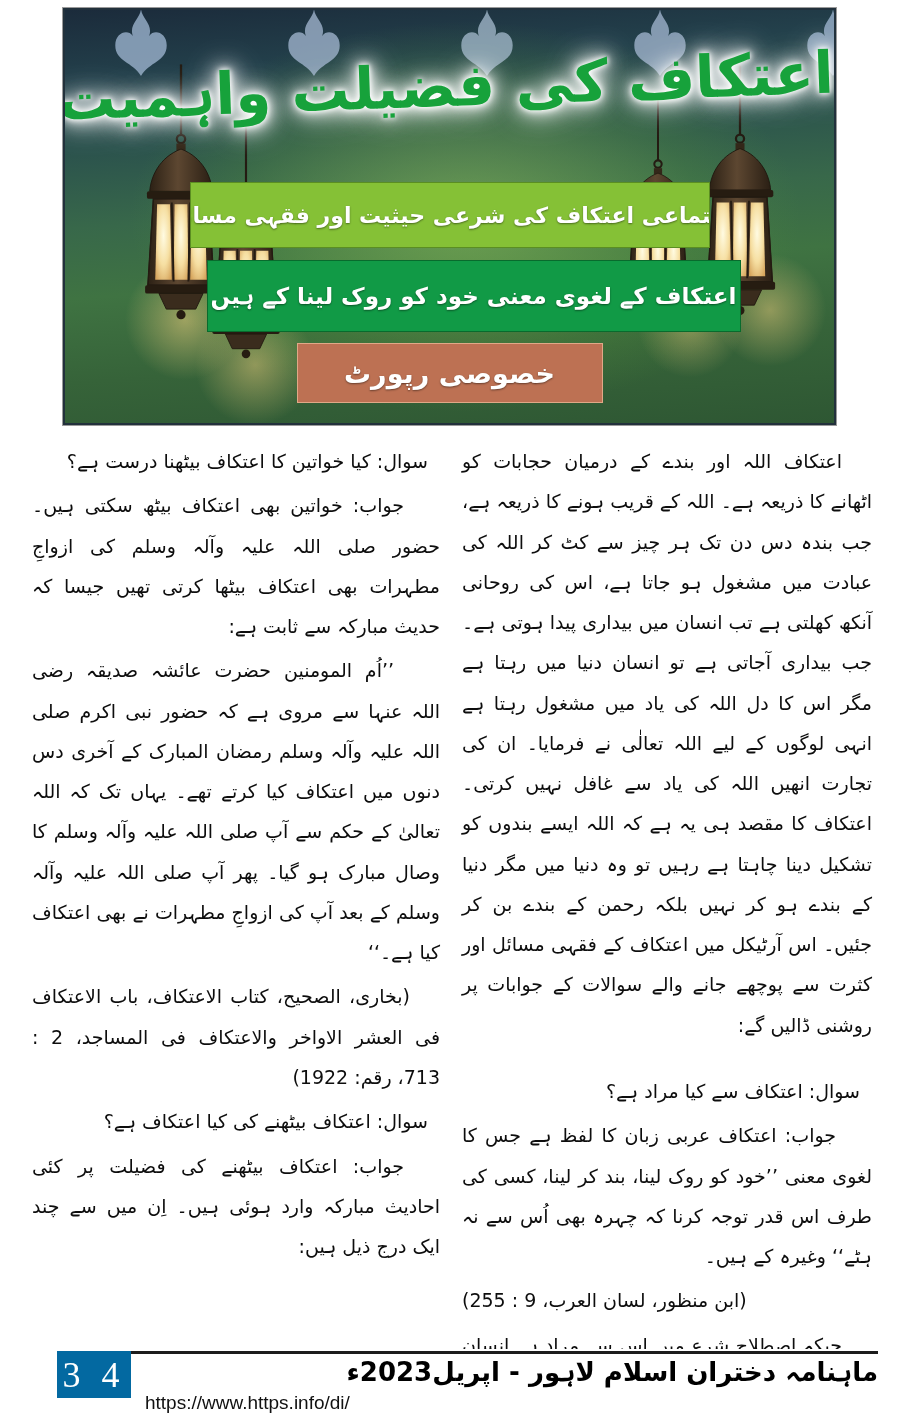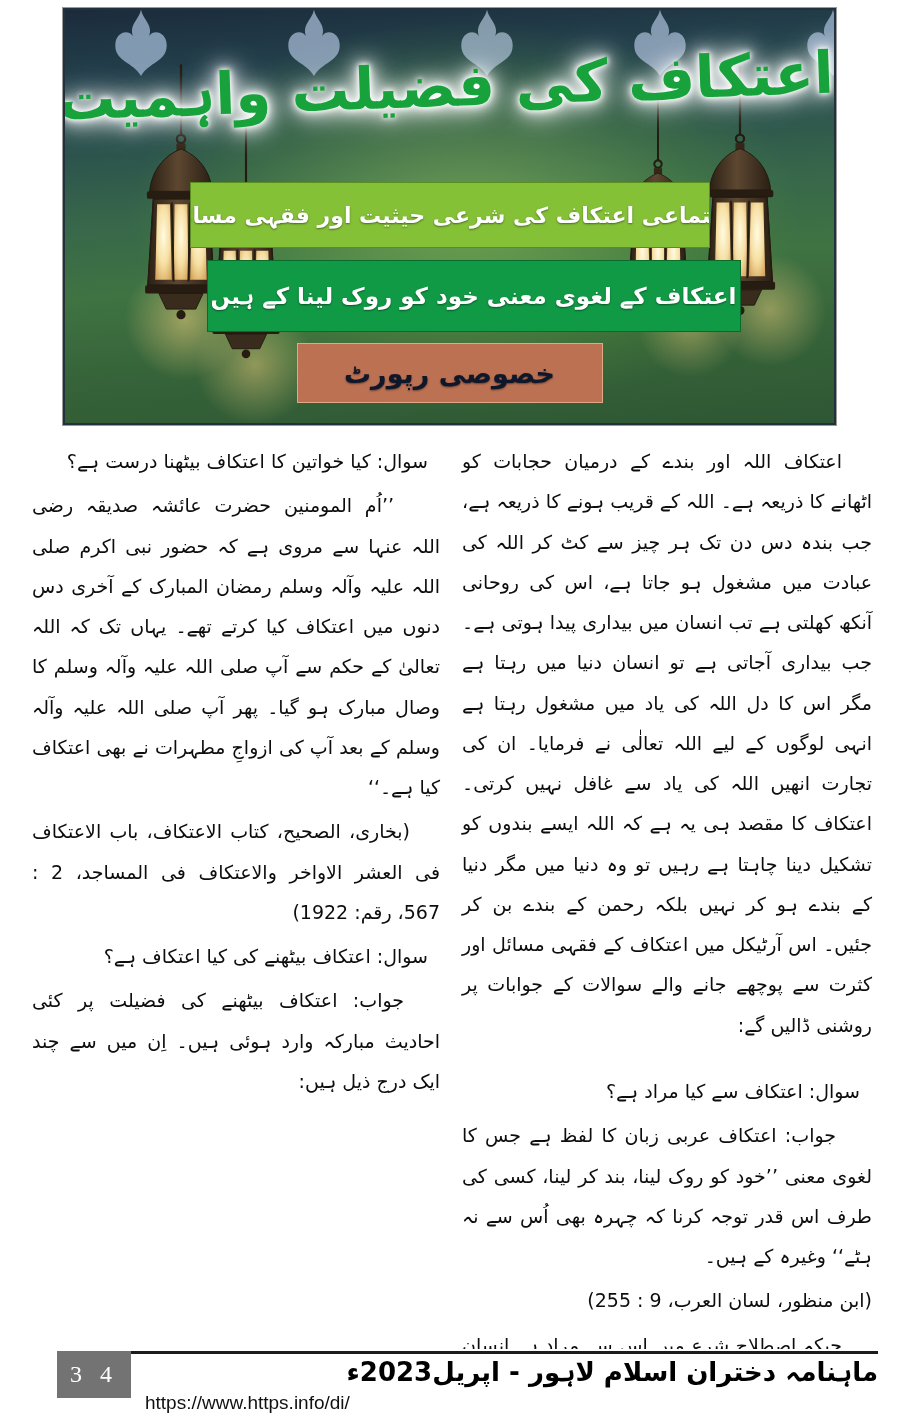--- a/index.html
+++ b/index.html
@@ -34,26 +34,26 @@
   
   .col{position:absolute;top:437px;height:912px;direction:rtl;text-align:justify;
     font-size:19px;line-height:2.12;color:#0d0d0d;overflow:hidden;}
   .col-left{left:28px;width:416px;}
   .col-right{left:458px;width:418px;}
   .col p{margin:4px;}
   .p-body{text-indent:30px;}
   .p-question{text-indent:12px;}
   .p-answer{text-indent:36px;}
   .p-quote{text-indent:46px;}
-  .p-refleft{text-align:right;}
+  .p-refleft{text-align:left;}
 
   
   .footer-rule{position:absolute;left:57px;top:1351px;width:821px;height:3px;background:#1c1c1c;}
-  .page-number{position:absolute;left:57px;top:1351px;width:74px;height:47px;background:#737373;
-    color:#ffffff;font-size:24px;display:flex;align-items:center;justify-content:center;letter-spacing:6px;
+  .page-number{position:absolute;left:57px;top:1351px;width:74px;height:47px;background:#0369a1;
+    color:#ffffff;font-size:36px;display:flex;align-items:center;justify-content:center;letter-spacing:6px;
     font-family:"Liberation Serif",serif;}
   .journal-line{position:absolute;right:22px;top:1357px;width:520px;direction:rtl;text-align:left;
     font-size:26px;font-weight:bold;color:#000;white-space:nowrap;}
   .source-url{position:absolute;left:145px;top:1392px;font-size:19px;color:#111;
     font-family:"Liberation Sans",sans-serif;}
 </style>
 </head>
 <body>
 
 <svg width="0" height="0" style="position:absolute" aria-hidden="true">
@@ -127,35 +127,36 @@
         </svg></div>
     <div class="lantern" style="left:630px;top:14px;width:90px;height:340px">
       <svg viewBox="0 0 100 285">
           <use href="#lantern-shape"></use>
         </svg></div>
 
     <div class="title">اعتکاف کی فضیلت واہمیت</div>
 
     <div class="banner banner-primary" style="background:#85c136">اجتماعی اعتکاف کی شرعی حیثیت اور فقہی مسائل</div>
     <div class="banner banner-secondary" style="background:#119a46">اعتکاف کے لغوی معنی خود کو روک لینا کے ہیں</div>
-    <div class="banner badge" style="background:#bd7153;color:#0f172a">خصوصی رپورٹ</div>
+    <div class="banner badge" style="background:#bd7153;color:#ffffff">خصوصی رپورٹ</div>
   </div>
 
   <div class="col col-right">
       <p class="para p-body">اعتکاف اللہ اور بندے کے درمیان حجابات کو اٹھانے کا ذریعہ ہے۔ اللہ کے قریب ہونے کا ذریعہ ہے، جب بندہ دس دن تک ہر چیز سے کٹ کر اللہ کی عبادت میں مشغول ہو جاتا ہے، اس کی روحانی آنکھ کھلتی ہے تب انسان میں بیداری پیدا ہوتی ہے۔ جب بیداری آجاتی ہے تو انسان دنیا میں رہتا ہے مگر اس کا دل اللہ کی یاد میں مشغول رہتا ہے انہی لوگوں کے لیے اللہ تعالٰی نے فرمایا۔ ان کی تجارت انھیں اللہ کی یاد سے غافل نہیں کرتی۔ اعتکاف کا مقصد ہی یہ ہے کہ اللہ ایسے بندوں کو تشکیل دینا چاہتا ہے رہیں تو وہ دنیا میں مگر دنیا کے بندے ہو کر نہیں بلکہ رحمن کے بندے بن کر جئیں۔ اس آرٹیکل میں اعتکاف کے فقہی مسائل اور کثرت سے پوچھے جانے والے سوالات کے جوابات پر روشنی ڈالیں گے:</p>
       <p class="para p-question" style="margin-top: 26px;">سوال: اعتکاف سے کیا مراد ہے؟</p>
       <p class="para p-answer">جواب: اعتکاف عربی زبان کا لفظ ہے جس کا لغوی معنی ’’خود کو روک لینا، بند کر لینا، کسی کی طرف اس قدر توجہ کرنا کہ چہرہ بھی اُس سے نہ ہٹے‘‘ وغیرہ کے ہیں۔</p>
       <p class="para p-refleft">(ابن منظور، لسان العرب، 9 : 255)</p>
       <p class="para p-body">جبکہ اصطلاحِ شرع میں اس سے مراد ہے انسان کا علائقِ دنیا سے کٹ کر خاص مدت کے لئے عبادت کی نیت سے مسجد میں اس لئے ٹھہرنا تاکہ خلوت گزیں ہو کر اللہ کے ساتھ اپنے تعلقِ بندگی کی تجدید کر سکے۔</p>
     </div>
 
   <div class="col col-left">
       <p class="para p-question">سوال: کیا خواتین کا اعتکاف بیٹھنا درست ہے؟</p>
+      <p class="para p-answer">جواب: خواتین بھی اعتکاف بیٹھ سکتی ہیں۔ حضور صلی اللہ علیہ وآلہ وسلم کی ازواجِ مطہرات بھی اعتکاف بیٹھا کرتی تھیں جیسا کہ حدیث مبارکہ سے ثابت ہے:</p>
       <p class="para p-quote">’’اُم المومنین حضرت عائشہ صدیقہ رضی اللہ عنہا سے مروی ہے کہ حضور نبی اکرم صلی اللہ علیہ وآلہ وسلم رمضان المبارک کے آخری دس دنوں میں اعتکاف کیا کرتے تھے۔ یہاں تک کہ اللہ تعالیٰ کے حکم سے آپ صلی اللہ علیہ وآلہ وسلم کا وصال مبارک ہو گیا۔ پھر آپ صلی اللہ علیہ وآلہ وسلم کے بعد آپ کی ازواجِ مطہرات نے بھی اعتکاف کیا ہے۔‘‘</p>
-      <p class="para p-body">(بخاری، الصحیح، کتاب الاعتکاف، باب الاعتکاف فی العشر الاواخر والاعتکاف فی المساجد، 2 : 567، رقم: 1922)</p>
+      <p class="para p-body">(بخاری، الصحیح، کتاب الاعتکاف، باب الاعتکاف فی العشر الاواخر والاعتکاف فی المساجد، 2 : 713، رقم: 1922)</p>
       <p class="para p-question">سوال: اعتکاف بیٹھنے کی کیا اعتکاف ہے؟</p>
       <p class="para p-answer">جواب: اعتکاف بیٹھنے کی فضیلت پر کئی احادیث مبارکہ وارد ہوئی ہیں۔ اِن میں سے چند ایک درج ذیل ہیں:</p>
     </div>
 
   <div class="footer-rule"></div>
   <div class="page-number">3 4</div>
   <div class="journal-line">ماہنامہ دختران اسلام لاہور - اپریل2023ء</div>
   <div class="source-url">https://www.https.info/di/</div>
 
 </div>

